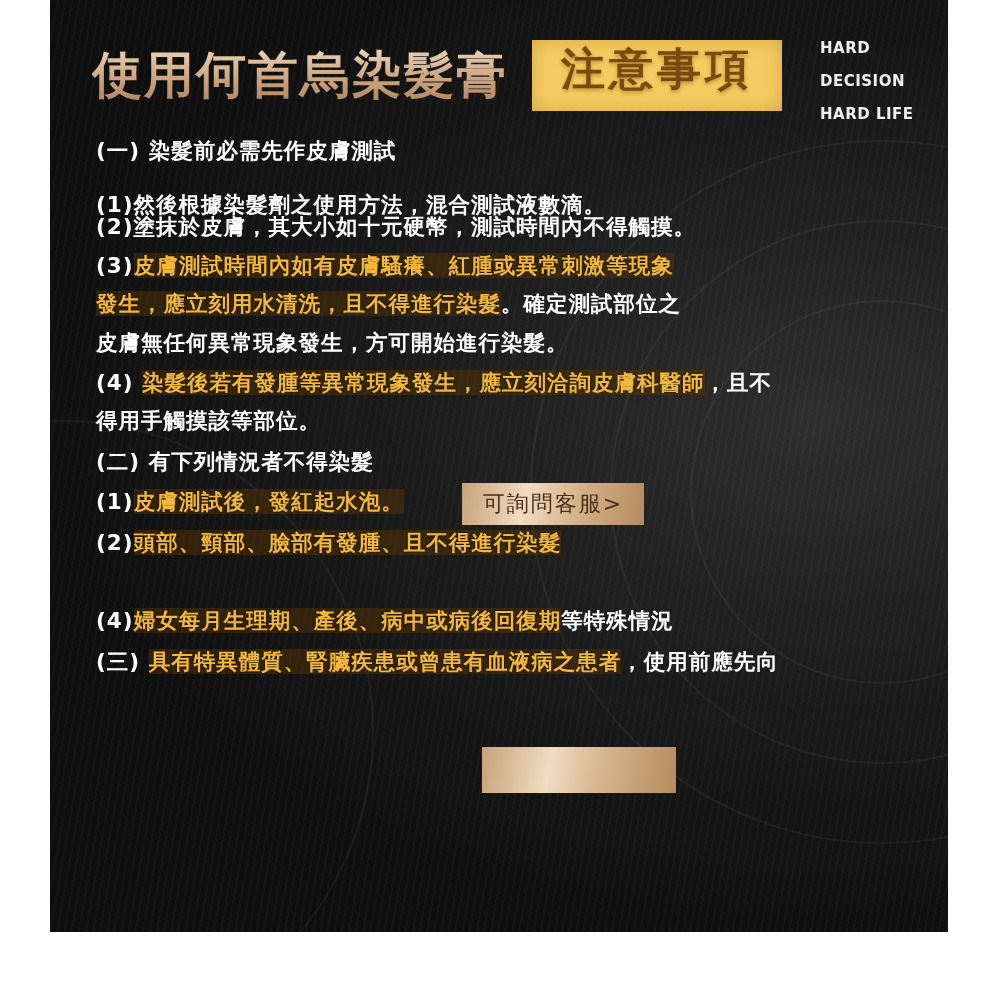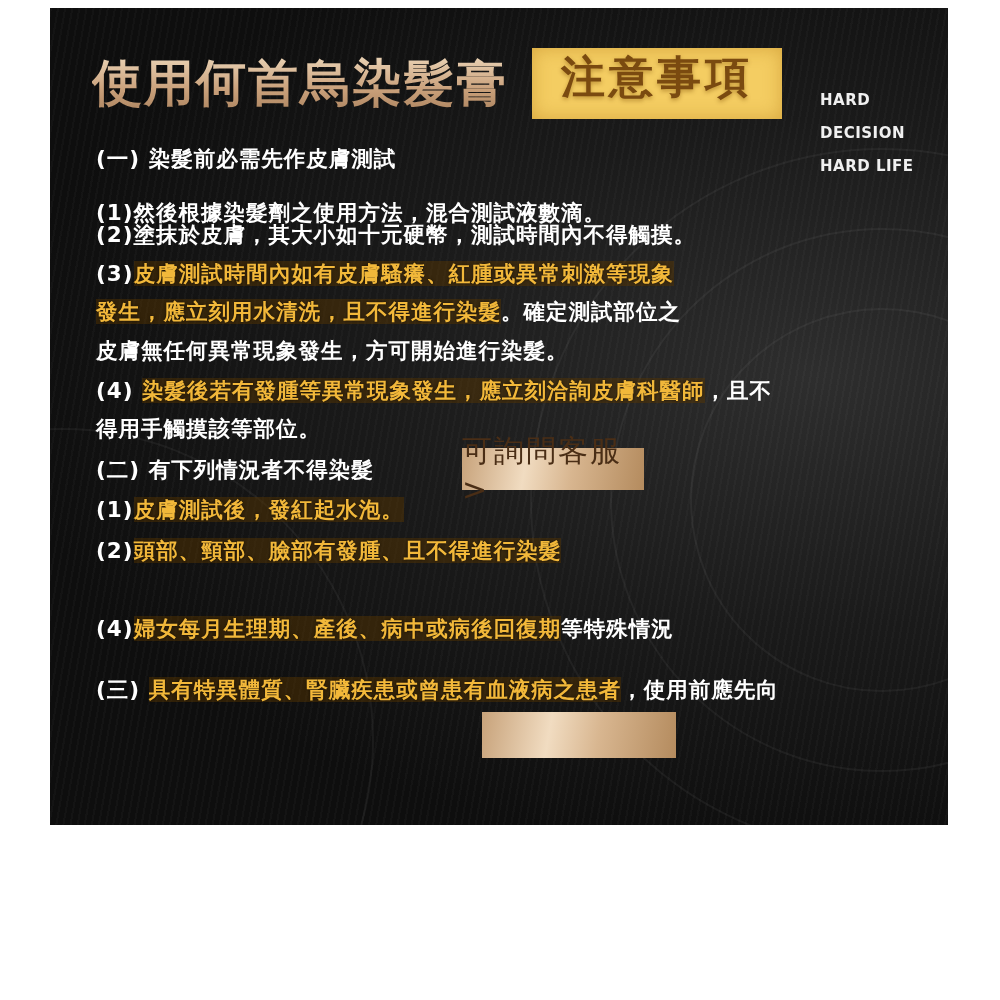--- a/index.html
+++ b/index.html
@@ -1,39 +1,39 @@
 <!DOCTYPE html>
 <html><head>
 <meta charset="utf-8">
 <style>
   html, body { margin:0; padding:0; }
   body { width:1000px; height:1000px; background:#ffffff; position:relative; overflow:hidden;
          font-family: "DejaVu Sans", "Liberation Sans", sans-serif; }
-  .panel { position:absolute; left:50px; top:8px; width:898px; height:817px;
+  .panel { position:absolute; left:50px; top:0; width:898px; height:932px;
            background:
              repeating-linear-gradient(100deg, rgba(255,255,255,0.025) 0px, rgba(255,255,255,0.025) 2px, rgba(0,0,0,0) 2px, rgba(0,0,0,0) 7px),
              radial-gradient(ellipse at 85% 45%, #2e2e2e 0%, #1a1a1a 40%, #0e0e0e 75%),
              #111111;
            overflow:hidden; }
   .swirl { position:absolute; border-radius:50%; border:2px solid rgba(255,255,255,0.05); }
   .title { position:absolute; left:42px; top:42px; font-size:50px; font-weight:bold; letter-spacing:2px;
            line-height:66px; color:#d9b894;
            background: linear-gradient(180deg,#f0dcc0 0%, #c9a07a 60%, #a8805c 100%);
            -webkit-background-clip:text; background-clip:text; -webkit-text-fill-color:transparent; }
   .badge { position:absolute; left:482px; top:40px; width:250px; height:71px; background:#f4cd62;
            box-shadow: inset 0 0 18px rgba(180,120,20,0.45); display:flex; align-items:flex-start; justify-content:center; }
   .badge span { font-size:44px; font-weight:bold; color:#7a4a10; letter-spacing:4px;
                 text-shadow: 0 2px 4px rgba(120,70,0,0.45); }
-  .slogan { position:absolute; left:770px; top:32px; color:#f0f0f0; font-size:15px; font-weight:bold; line-height:33px; letter-spacing:0.5px;margin-top:44px; }
+  .slogan { position:absolute; left:770px; top:32px; color:#f0f0f0; font-size:15px; font-weight:bold; line-height:33px; letter-spacing:0.5px; }
   .line { position:absolute; left:46px; font-size:21.5px; font-weight:bold; color:#ffffff; white-space:nowrap; letter-spacing:1px; line-height:34px; }
   .hl { color:#f2b83a; background:rgba(90,55,0,0.45); text-shadow:0 0 3px rgba(0,0,0,0.6); }
   .gold { color:#f2b83a; }
   .tag { position:absolute; height:42px; display:flex; align-items:center; justify-content:center;
          background: linear-gradient(100deg,#c7a27a 0%, #f1dcc1 35%, #d8b690 60%, #b48b5e 100%);
-         color:#4a2e16; font-size:30px; letter-spacing:2px; }
+         color:#4a2e16; font-size:22px; letter-spacing:2px;margin-top:43px; }
 </style>
 </head>
 <body>
 
 <div class="panel">
   <div class="swirl" style="left:480px;top:140px;width:700px;height:700px;"></div>
   <div class="swirl" style="left:560px;top:220px;width:540px;height:540px;"></div>
   <div class="swirl" style="left:640px;top:300px;width:380px;height:380px;"></div>
   <div class="swirl" style="left:-300px;top:420px;width:620px;height:620px;"></div>
 
@@ -67,21 +67,21 @@
   <div class="line" style="top:485px;">
     <span>(1)</span><span class="hl">皮膚測試後，發紅起水泡。</span>
   </div>
   <div class="line" style="top:526px;">
     <span>(2)</span><span class="hl">頭部、頸部、臉部有發腫、且不得進行染髮</span>
   </div>
   <div class="line" style="top:604px;">
     <span>(4)</span><span class="hl">婦女每月生理期、產後、病中或病後回復期</span><span>等特殊情況</span>
   </div>
 
-  <div class="line" style="top:645px;margin-top:20px;">
+  <div class="line" style="top:645px;">
     <span>(三) </span><span class="hl">具有特異體質、腎臟疾患或曾患有血液病之患者</span><span>，使用前應先向</span>
   </div>
 
   <div class="line" style="top:723px;"></div>
   <div class="tag" style="left:432px;top:704px;width:194px;height:46px;"></div>
   <div class="line" style="top:762px;"></div>
   <div class="line" style="top:800px;"></div>
   <div class="line" style="top:841px;"></div>
   <div class="line" style="top:880px;"></div>
   <div class="line gold" style="top:920px;"></div>

